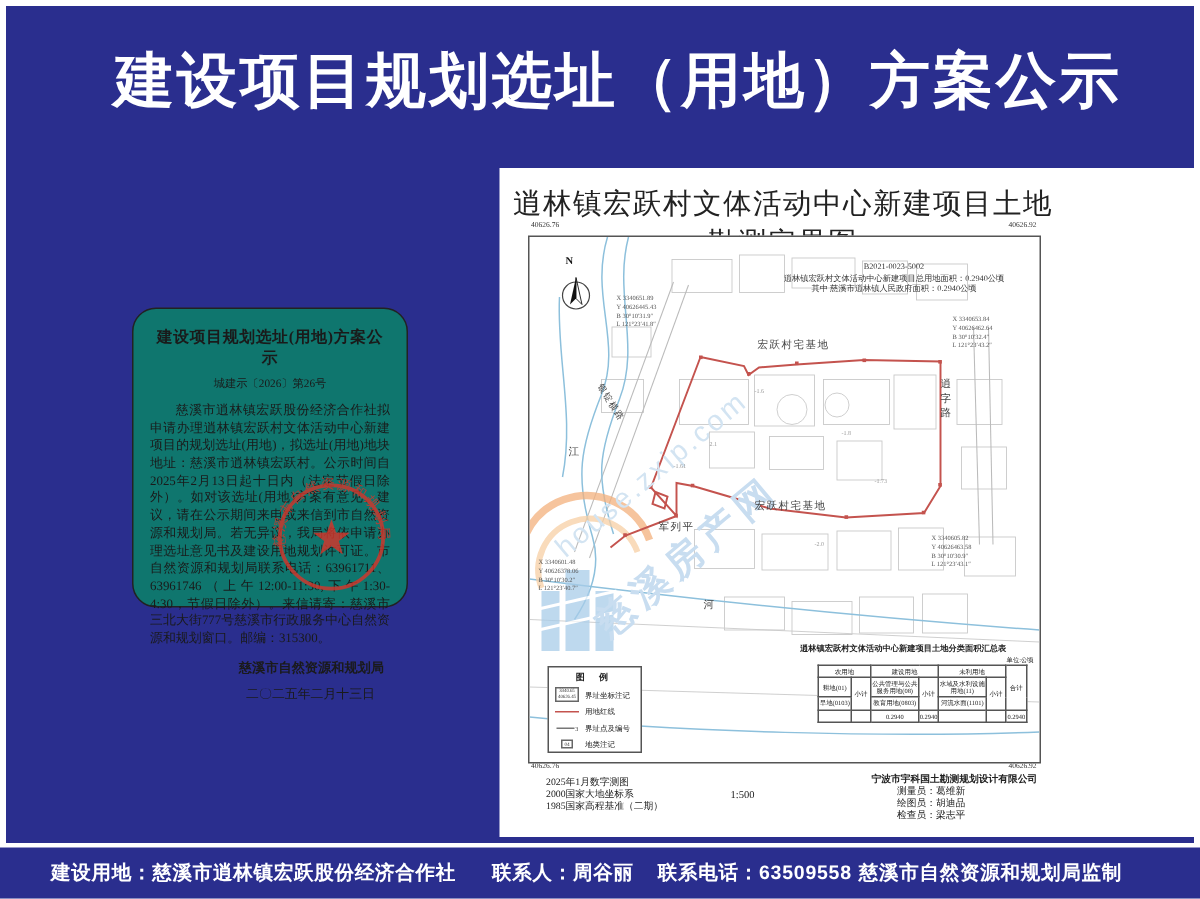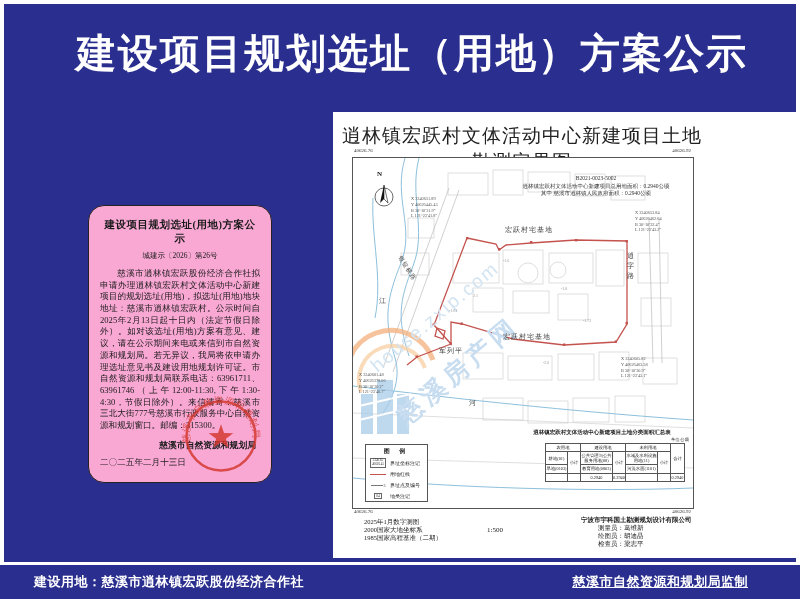--- a/index.html
+++ b/index.html
@@ -2,27 +2,27 @@
 <html><head>
 <meta charset="utf-8">
 <style>
   html,body{margin:0;padding:0;}
   .page{position:relative;width:800px;height:599px;background:#2A2E8E;overflow:hidden;
         box-shadow:inset 0 0 0 4px #ffffff;font-family:"Liberation Serif","DejaVu Serif",serif;}
   
   .banner{position:absolute;top:4px;left:0;right:0;height:98px;display:flex;align-items:center;justify-content:center;
           color:#fff;font-size:40px;font-weight:bold;letter-spacing:2px;font-family:"Liberation Serif","DejaVu Serif",serif;padding-left:24px;}
   
-  .notice-panel{position:absolute;left:88px;top:205px;width:184px;height:278px;background:#f9a8d4;
+  .notice-panel{position:absolute;left:88px;top:205px;width:184px;height:200px;background:#0f766e;
                 border:1.5px solid #222;border-radius:16px;box-sizing:border-box;padding:12px 11px 0 11px;color:#1a1a1a;}
   .n-title{font-size:10.5px;font-weight:bold;text-align:center;letter-spacing:.5px;}
   .n-docno{font-size:7.5px;text-align:center;margin-top:5px;}
   .n-body{font-size:8.6px;line-height:1.36;text-align:justify;text-indent:2em;margin:7px 0 0 0;}
   .n-sign{font-size:8.8px;text-align:right;margin-top:8px;padding-right:4px;font-weight:bold;}
-  .n-date{font-size:8.6px;text-align:left;margin-top:5px;padding-right:10px;}
+  .n-date{font-size:8.6px;text-align:right;margin-top:5px;padding-right:10px;}
   .seal{position:absolute;right:8px;bottom:4px;width:84px;height:84px;opacity:.82;}
   
   .map-panel{position:absolute;left:333px;top:112px;width:464px;height:446px;background:#fff;color:#222;}
   .m-title{position:absolute;top:11px;left:0;width:378px;text-align:center;font-size:19px;font-weight:normal;letter-spacing:1px;}
   .m-subtitle{position:absolute;top:28px;left:0;width:378px;text-align:center;font-size:9px;}
   .corner{position:absolute;font-size:5px;color:#333;width:42px;}
   .map-frame{position:absolute;left:19px;top:45px;width:340px;height:350px;border:1px solid #555;overflow:hidden;background:#fff;}
   .map-frame>*{position:absolute;}
   .map-svg{left:0;top:0;}
   .wm1{left:2px;top:148px;transform:rotate(-40deg);font-size:19px;letter-spacing:2px;color:#d3e4f2;font-family:"Liberation Sans","DejaVu Sans",sans-serif;}
@@ -51,21 +51,21 @@
   .m-scale{position:absolute;left:154px;top:414px;font-size:7px;color:#222;}
   .notes-right{position:absolute;left:248px;top:404px;font-size:6.5px;line-height:1.25;color:#222;}
   .notes-right div{text-align:left;padding-left:17px;}
   .notes-right div:first-child{padding-left:0;font-weight:bold;}
   
   .footer{position:absolute;left:0;right:0;bottom:0;height:37px;background:#2A2E8E;border-top:3px solid #fff;
           display:flex;align-items:center;color:#fff;font-family:"Liberation Sans","DejaVu Sans",sans-serif;
           font-size:13px;font-weight:bold;letter-spacing:.5px;padding:0 30px 0 34px;box-sizing:border-box;}
   .footer .gap1{width:24px;flex-shrink:0;}
   .footer .gap2{width:16px;flex-shrink:0;}
-  .footer .push{margin-left:auto;text-decoration:underline;}
+  .footer .push{margin-left:auto;}
   .footer .gap3{width:22px;flex-shrink:0;}
 </style>
 </head>
 <body>
 
 <div class="page">
 
   <div class="banner">建设项目规划选址（用地）方案公示</div>
 
   <div class="notice-panel">
@@ -321,17 +321,19 @@
       <div>宁波市宇科国土勘测规划设计有限公司</div>
       <div>测量员：葛维新</div>
       <div>绘图员：胡迪品</div>
       <div>检查员：梁志平</div>
     </div>
   </div>
 
   <div class="footer">
     <span>建设用地：慈溪市逍林镇宏跃股份经济合作社</span>
     <span class="gap1"></span>
+    <span>联系人：周谷丽</span>
     <span class="gap2"></span>
+    <span>联系电话：63509558</span>
     <span class="push">慈溪市自然资源和规划局监制</span>
     <span class="gap3"></span>
   </div>
 </div>
 
 </body></html>

